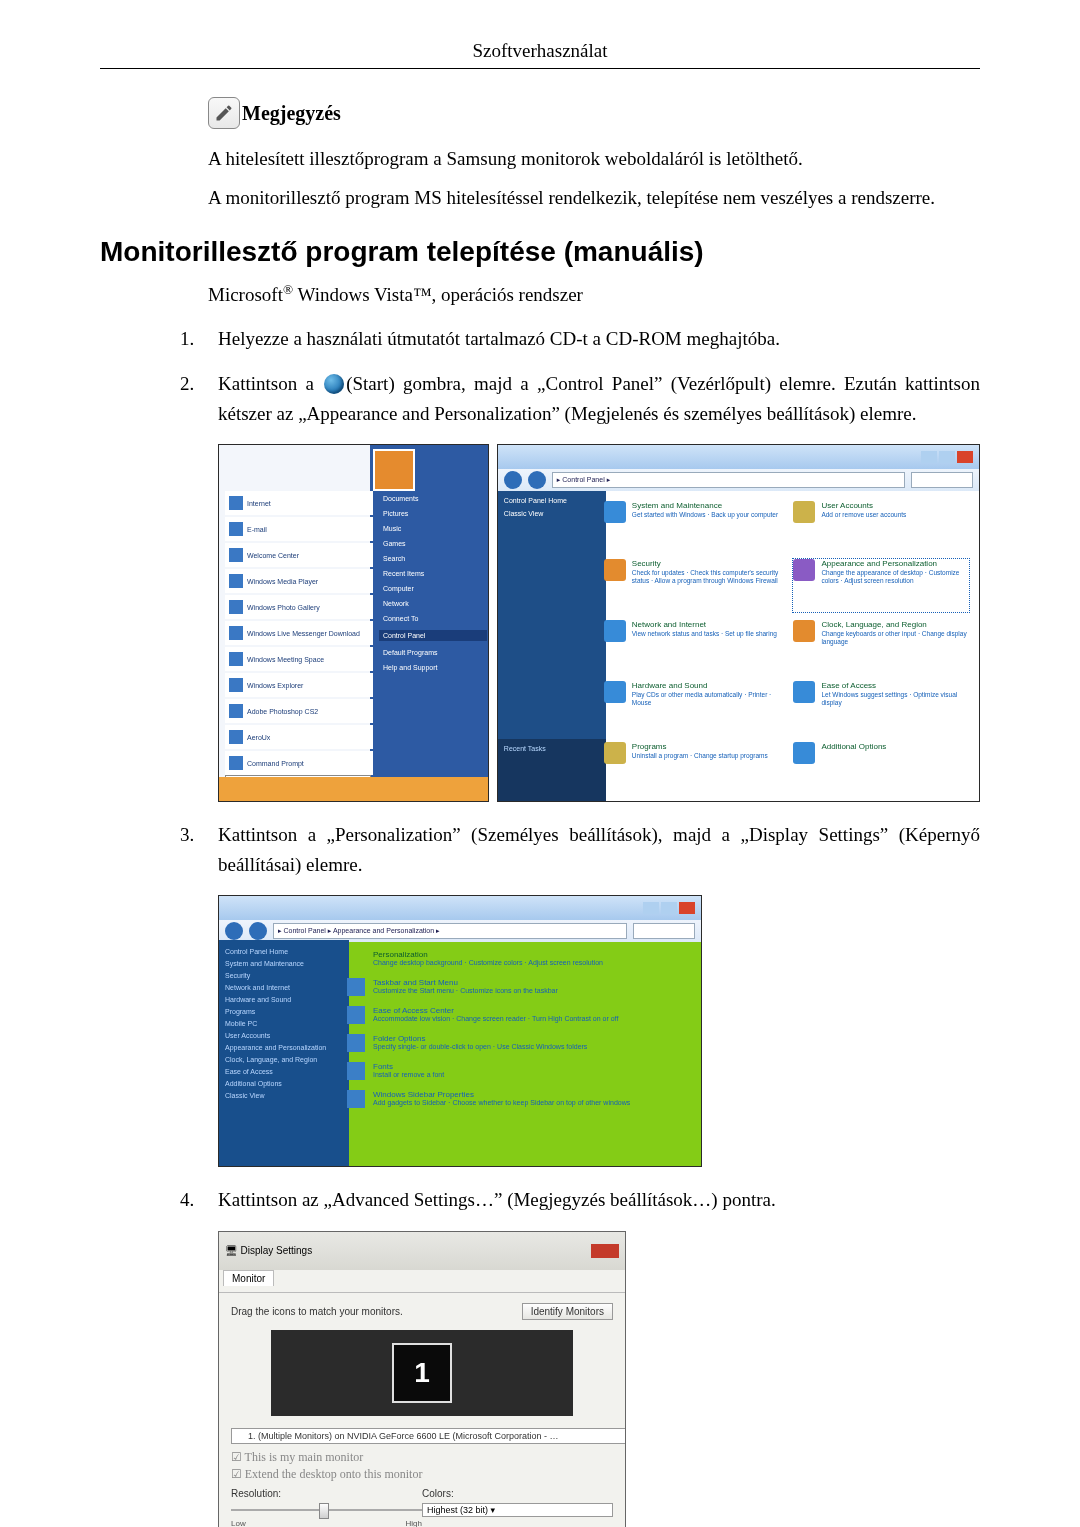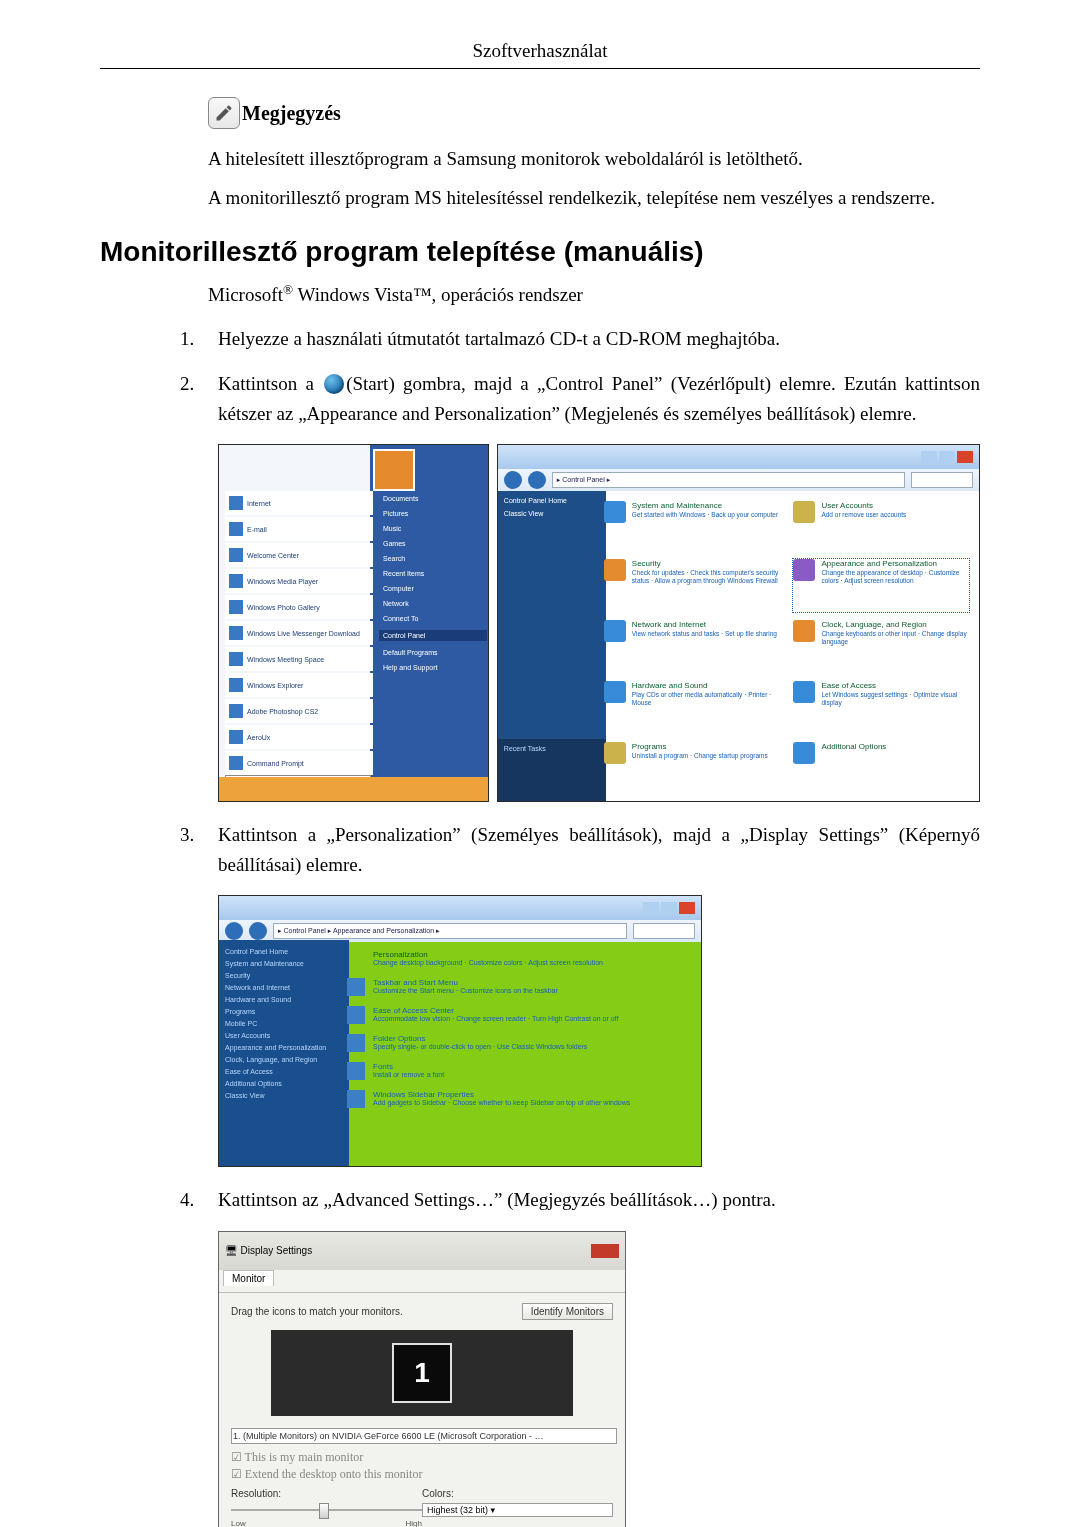--- a/index.html
+++ b/index.html
@@ -179,21 +179,21 @@
   }
   .ds-title{ height:38px; background:linear-gradient(#e8e8e4,#d8d8d2); display:flex; align-items:center; justify-content:space-between; padding:0 6px; font-size:10px;}
   .ds-title .cl{ width:28px; height:14px; background:#c43a2a;}
   .ds-tab{ height:22px; border-bottom:1px solid #bbb; display:flex; align-items:flex-start; padding-left:4px;}
   .ds-tab .t{ background:#fff; border:1px solid #bbb; border-bottom:none; font-size:10px; padding:2px 8px;}
   .ds-body{ padding:10px 12px;}
   .ds-row{ display:flex; justify-content:space-between; align-items:center; font-size:10px; color:#333;}
   .ds-btn{ border:1px solid #999; background:linear-gradient(#fefefe,#e6e6e2); padding:2px 8px; font-size:10px; display:inline-block;}
   .ds-monrect{ background:#2b2b2b; height:86px; margin:10px 40px 12px 40px; position:relative; display:flex; align-items:center; justify-content:center;}
   .ds-monrect .m1{ width:56px; height:56px; background:#0a0a0a; border:2px solid #e0e0e0; color:#fff; font-size:28px; font-weight:bold; display:flex; align-items:center; justify-content:center; font-family:Arial;}
-  .ds-dd{ width:100%; border:1px solid #999; background:#fff; font-size:9px; padding:2px 1px; color:#333; margin-bottom:6px;}
+  .ds-dd{ width:100%; border:1px solid #999; background:#fff; font-size:9px; padding:2px 16px; color:#333; margin-bottom:6px;}
   .ds-chk{ font-size:12px; color:#888; margin-bottom:2px;font-family:Liberation Serif, serif;}
   .ds-cols{ display:flex; margin-top:6px;}
   .ds-col{flex:1;}
   .ds-col .lbl{font-size:10px; color:#333;}
   .ds-slider{ height:18px; position:relative; margin-top:2px;}
   .ds-slider .track{position:absolute; top:8px; left:0; right:0; height:2px; background:#aaa;}
   .ds-slider .thumb{position:absolute; top:2px; left:46%; width:8px; height:14px; background:linear-gradient(#fefefe,#cfcfcf); border:1px solid #888;}
   .ds-slider .lab{position:absolute; top:18px; font-size:8px; color:#555;}
   .ds-colordd{ border:1px solid #999; background:#fff; font-size:9px; padding:1px 4px; margin-top:4px;}
 

